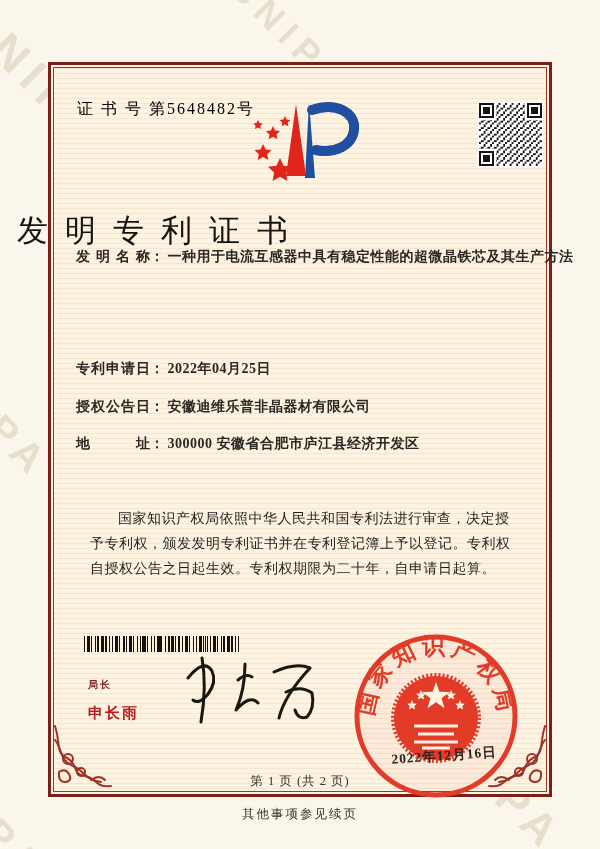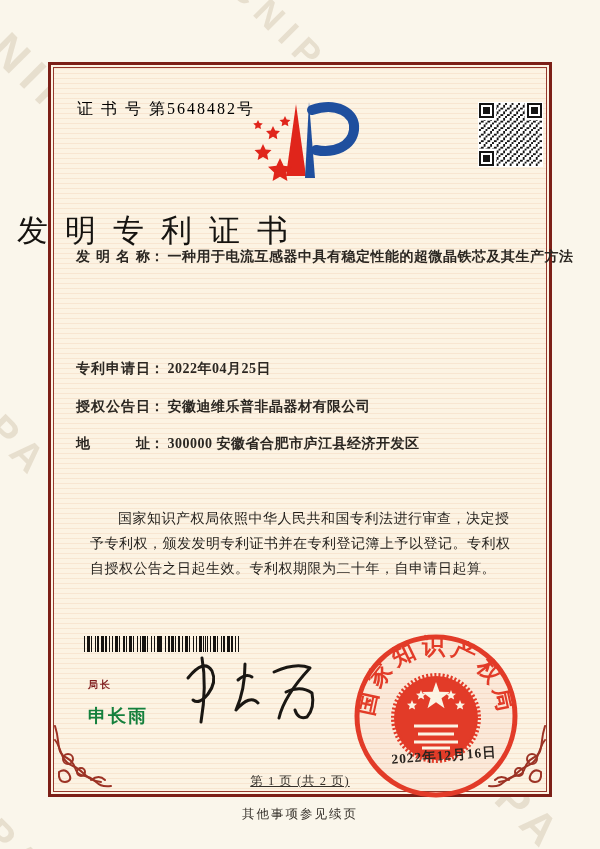--- a/index.html
+++ b/index.html
@@ -34,29 +34,29 @@
   .body-text p{margin:18px;text-indent:2em;letter-spacing:.5px;}
 
   .barcode{position:absolute;left:84px;top:636px;width:156px;height:16px;
     background-image:
       repeating-linear-gradient(90deg,#15120f 0 1px,transparent 1px 3px,#15120f 3px 6px,transparent 6px 7px,#15120f 7px 8px,transparent 8px 11px,#15120f 11px 12px,transparent 12px 14px),
       repeating-linear-gradient(90deg,transparent 0 4px,#15120f 4px 5px,transparent 5px 9px);}
 
   .signer-title{position:absolute;left:88px;top:678px;font-family:Liberation Sans, sans-serif;
       font-weight:bold;font-size:10px;color:#7f1d1d;letter-spacing:2px;}
   .signer-name{position:absolute;left:88px;top:704px;font-family:Liberation Mono, monospace;
-      font-weight:bold;font-size:18px;color:#15803d;letter-spacing:2px;}
+      font-weight:bold;font-size:15px;color:#b91c1c;letter-spacing:2px;}
   .signature{position:absolute;left:172px;top:652px;width:155px;height:78px;}
 
   .seal{position:absolute;left:350px;top:630px;width:172px;height:172px;}
   .seal-date{position:absolute;left:366px;top:747px;width:156px;text-align:center;font-size:13.5px;
       font-weight:bold;color:#2a241f;letter-spacing:1px;transform:rotate(-4deg);}
 
   .page-indicator{position:absolute;left:0;top:773px;width:100%;text-align:center;font-size:12.5px;
-      color:#35302a;letter-spacing:1px;text-decoration:underline;}
+      color:#35302a;letter-spacing:1px;}
   .footer-note{position:absolute;left:0;top:806px;width:100%;text-align:center;font-size:12.5px;
       color:#35302a;letter-spacing:2px;}
 
   .ornament{position:absolute;width:72px;height:72px;}
   .orn-bl{left:51px;top:722px;}
   .orn-br{left:477px;top:722px;transform:scaleX(-1);}
 </style>
 </head>
 <body>
 

